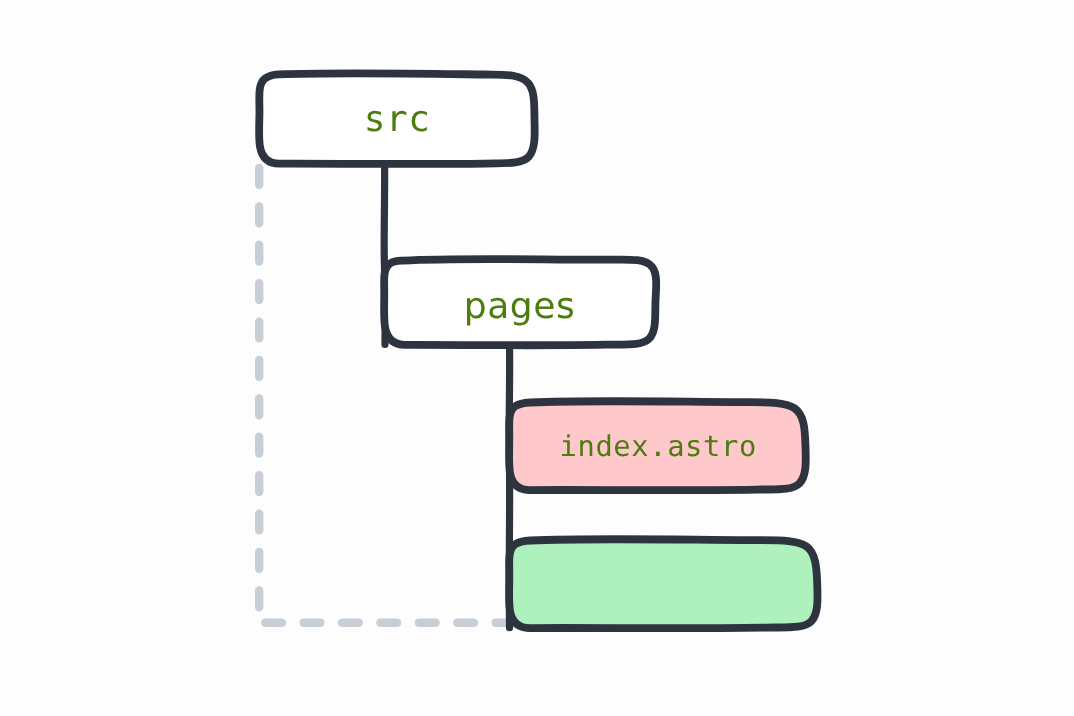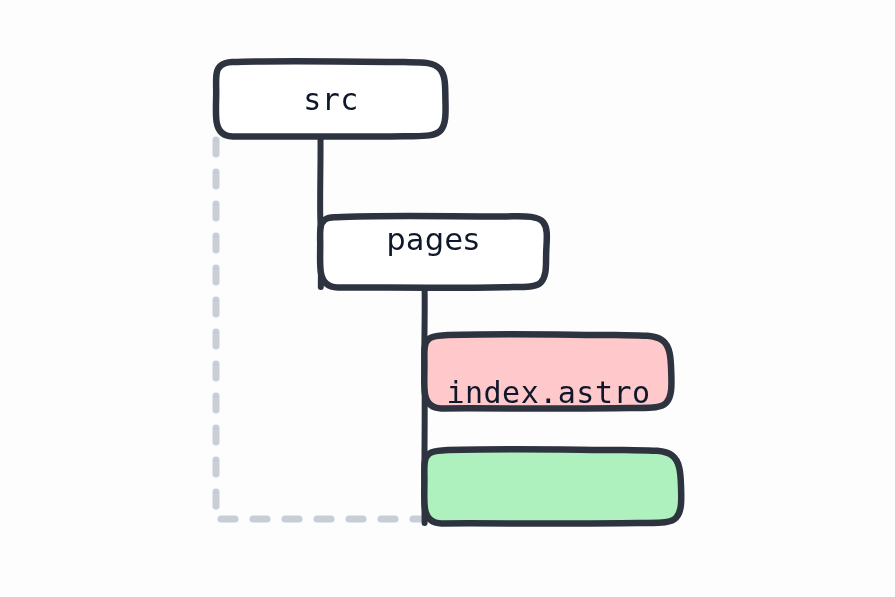--- a/index.html
+++ b/index.html
@@ -25,47 +25,47 @@
     left: 0;
     width: 895px;
     height: 597px;
   }
   .node-label {
     position: absolute;
     display: flex;
     align-items: center;
     justify-content: center;
     font-family: "DejaVu Sans Mono", monospace;
-    color: #0f172a;
+    color: #4d7c0f;
     letter-spacing: 0.5px;
     white-space: nowrap;
     pointer-events: none;
     text-align: center;
   }
   .label-src {
     left: 216px;
     top: 62px;
     width: 230px;
     height: 75px;
     font-size: 30px;
   }
   .label-pages {
     left: 320px;
-    top: 203px;
+    top: 219px;
     width: 226px;
     height: 72px;
     font-size: 30px;
     font-family: "DejaVu Sans", sans-serif;
   }
   .label-index {
     left: 424px;
-    top: 355px;
+    top: 335px;
     width: 249px;
     height: 74px;
-    font-size: 30px;
+    font-size: 24px;
   }
   .label-about {
     left: 424px;
     top: 450px;
     width: 258px;
     height: 74px;
     font-size: 30px;
   }
 </style>
 </head>

